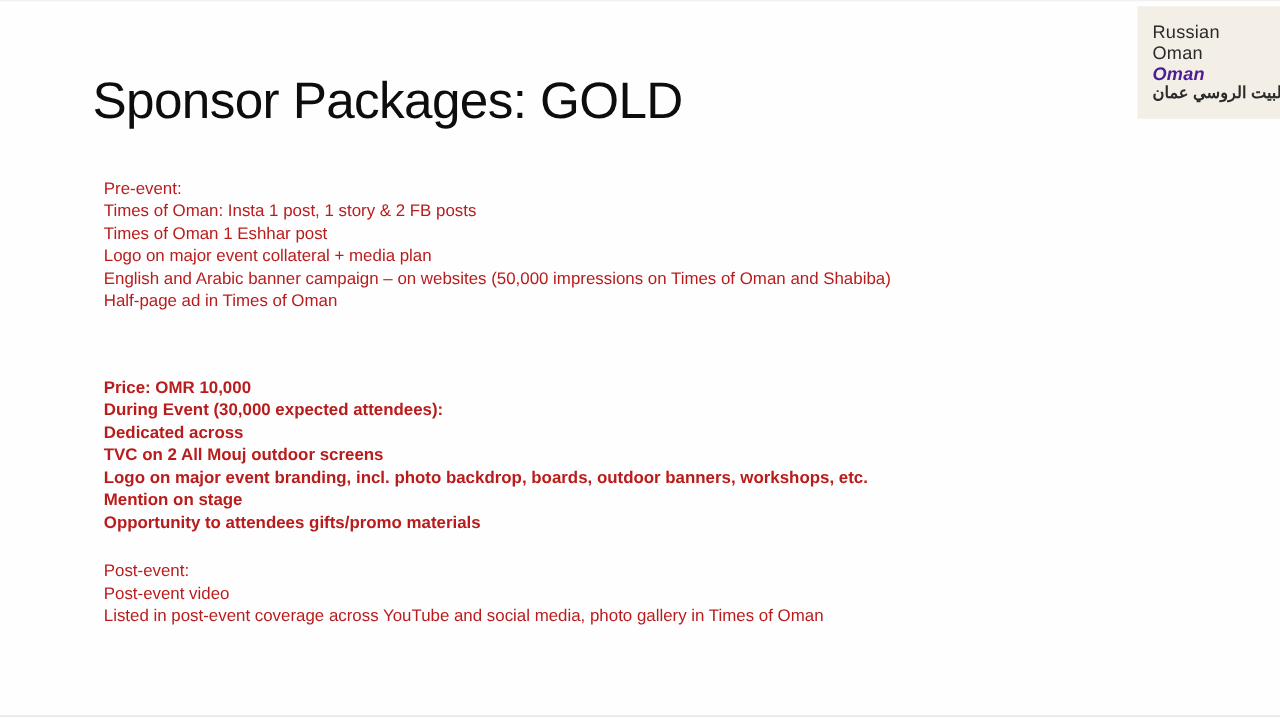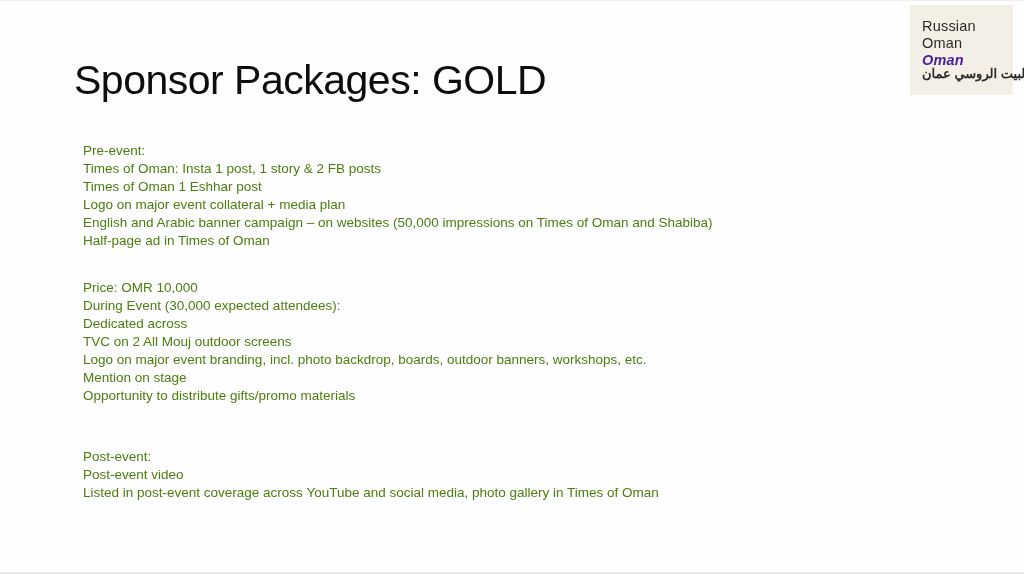--- a/index.html
+++ b/index.html
@@ -27,21 +27,21 @@
     font-weight: 400;
     letter-spacing: -0.5px;
     color: #0d0d0d;
     margin: 0;
     white-space: nowrap;
   }
   .logo-box {
     position: absolute;
     left: 910px;
     top: 4px;
-    width: 103px;
+    width: 115px;
     height: 90px;
     background: #f3eee6;
     box-sizing: border-box;
     padding: 13px 4px 0 12px;
   }
   .logo-line {
     font-size: 14.5px;
     line-height: 17px;
     font-weight: 500;
     color: #2b2b2b;
@@ -61,25 +61,25 @@
     white-space: nowrap;
   }
   .text-section {
     position: absolute;
     left: 83px;
     width: 880px;
   }
   .text-section .line {
     font-size: 13.5px;
     line-height: 18px;
-    color: #4d7c0f;
+    color: #b91c1c;
     white-space: nowrap;
   }
   .sec-1 { top: 141px; }
-  .sec-2 { top: 278px; }
+  .sec-2 { top: 300px; font-weight: bold; }
   .sec-3 { top: 447px; }
 </style>
 </head>
 <body>
 
 <div class="stage">
 
   <h1 class="slide-title">Sponsor Packages: GOLD</h1>
 
   <div class="logo-box">
@@ -98,21 +98,21 @@
     <div class="line">Half-page ad in Times of Oman</div>
   </div>
 
   <div class="text-section sec-2">
     <div class="line">Price: OMR 10,000</div>
     <div class="line">During Event (30,000 expected attendees):</div>
     <div class="line">Dedicated across</div>
     <div class="line">TVC on 2 All Mouj outdoor screens</div>
     <div class="line">Logo on major event branding, incl. photo backdrop, boards, outdoor banners, workshops, etc.</div>
     <div class="line">Mention on stage</div>
-    <div class="line">Opportunity to distribute gifts/promo materials</div>
+    <div class="line">Opportunity to attendees gifts/promo materials</div>
   </div>
 
   <div class="text-section sec-3">
     <div class="line">Post-event:</div>
     <div class="line">Post-event video</div>
     <div class="line">Listed in post-event coverage across YouTube and social media, photo gallery in Times of Oman</div>
   </div>
 
 </div>
 

